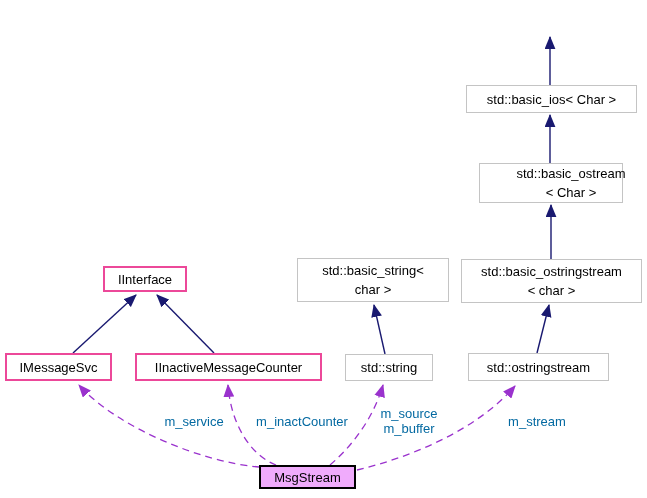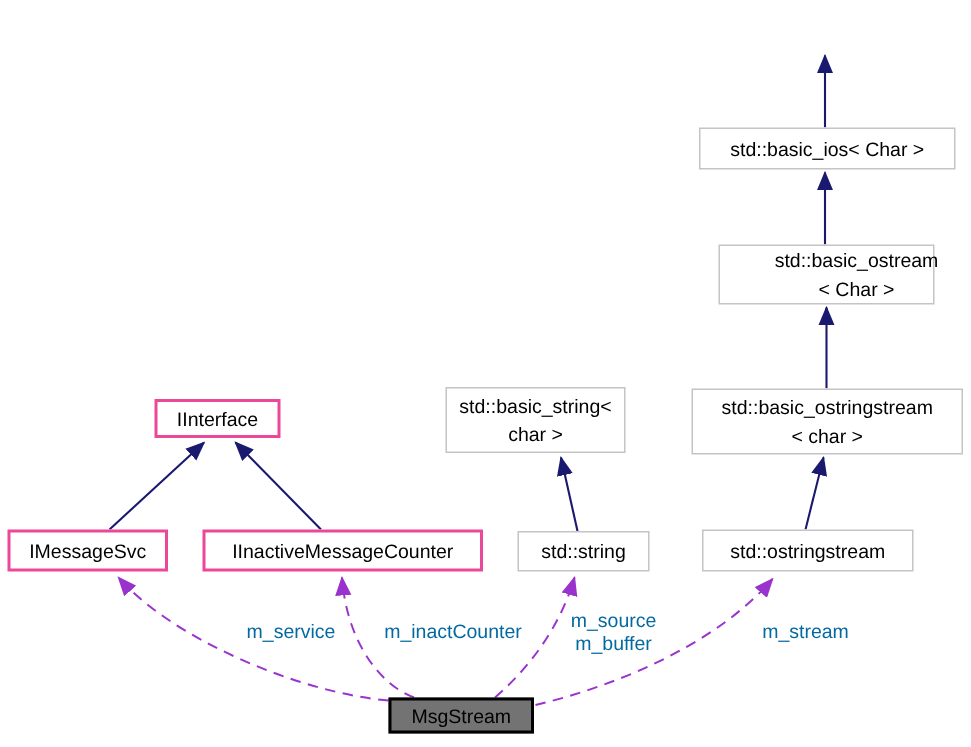--- a/index.html
+++ b/index.html
@@ -41,21 +41,21 @@
     background: #ffffff;
     color: #000000;
     font-size: 13px;
     line-height: 19px;
     white-space: pre-line;
   }
   .node.external { border: 1px solid #c4c4c4; }
   .node.documented { border: 2px solid #ec4899; }
   .node.focus {
     border: 2px solid #000000;
-    background: #737373;
+    background: #f0abfc;
   }
   .edge-label {
     position: absolute;
     transform: translate(-50%, -50%);
     font-size: 13px;
     line-height: 15px;
     color: #0369a1;
     white-space: pre-line;
     text-align: center;
   }
@@ -93,21 +93,21 @@
   <div class="node external" style="left:466px; top:85px; width:171px; height:28px;">std::basic_ios&lt; Char &gt;</div>
 
   <div class="node external" style="left:479px; top:163px; width:144px; height:40px;padding-left:40px;">std::basic_ostream
 &lt; Char &gt;</div>
 
   <div class="node external" style="left:468px; top:353px; width:141px; height:28px;">std::ostringstream</div>
 
   <div class="node external" style="left:461px; top:259px; width:181px; height:44px;">std::basic_ostringstream
 &lt; char &gt;</div>
 
-  <div class="node external" style="left:297px; top:258px; width:120px; height:44px;">std::basic_string&lt;
+  <div class="node external" style="left:297px; top:258px; width:152px; height:44px;">std::basic_string&lt;
 char &gt;</div>
 
   <div class="node external" style="left:345px; top:354px; width:88px; height:27px;">std::string</div>
 
   <div class="node documented" style="left:103px; top:266px; width:84px; height:26px;">IInterface</div>
 
   <div class="node documented" style="left:5px; top:353px; width:107px; height:28px;">IMessageSvc</div>
 
   <div class="node documented" style="left:135px; top:353px; width:187px; height:28px;">IInactiveMessageCounter</div>
 

